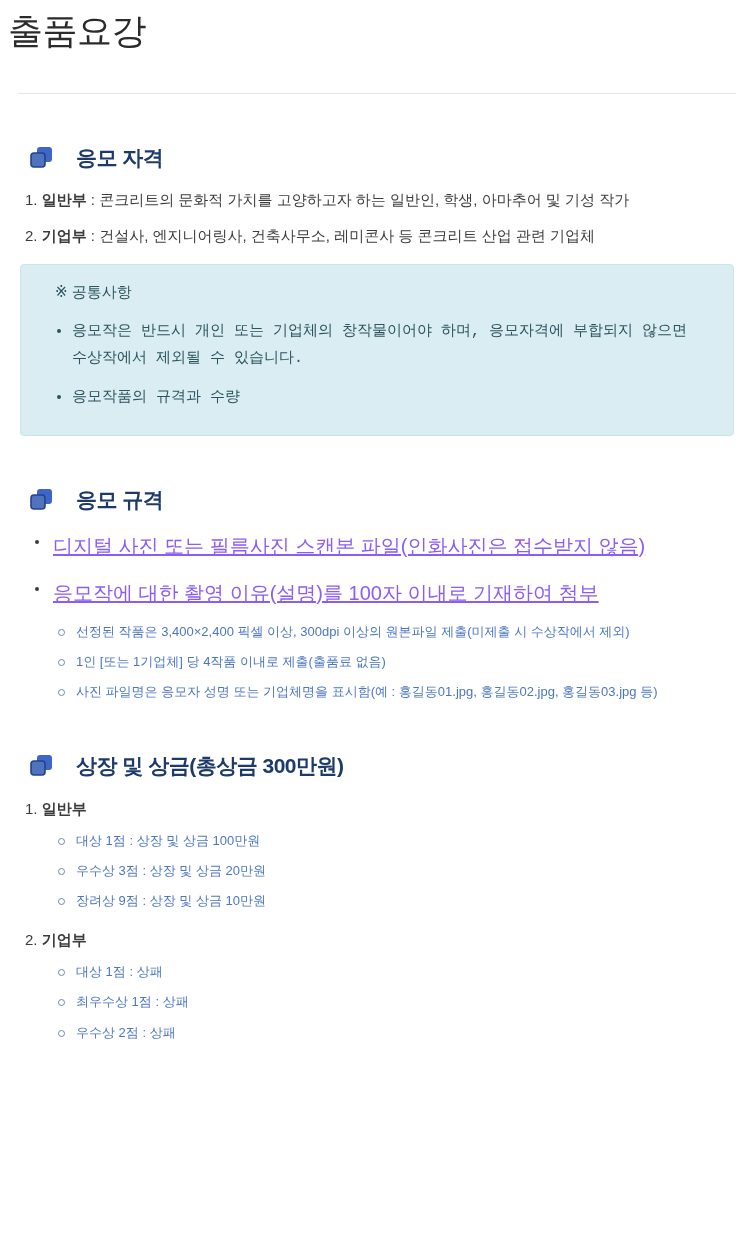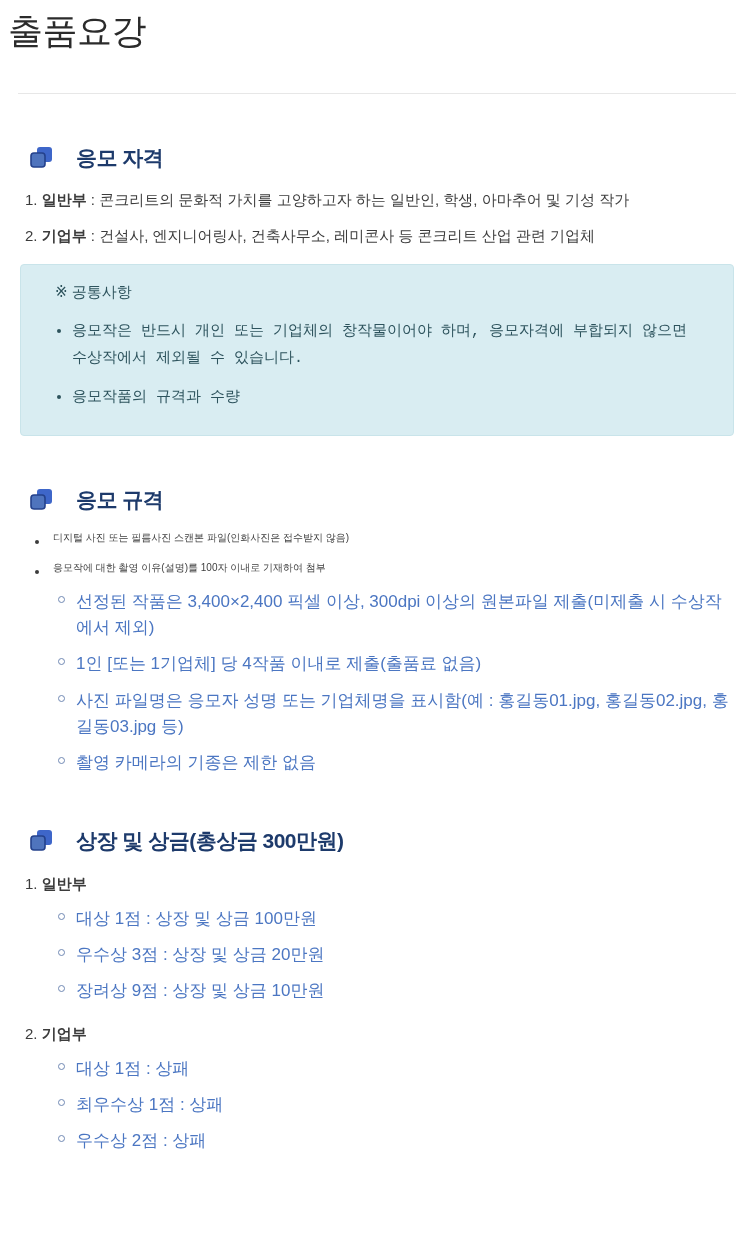--- a/index.html
+++ b/index.html
@@ -72,40 +72,41 @@
     border-radius: 50%;
     background: #2d535d;
   }
 
   
   ul.disc { list-style: none; margin: 16px 0 0 13px; }
   ul.disc > li {
     position: relative;
     padding-left: 20px;
     margin-top: 14px;
-    font-size: 10px;
+    font-size: 20px;
     line-height: 1.65;
-    color: #404040;
+    color: #8b5cf6;
+    text-decoration: underline;
   }
   ul.disc > li::before {
     content: "";
     position: absolute;
     left: 2px; top: 10px;
     width: 4px; height: 4px;
     border-radius: 50%;
     background: #3c3c3c;
   }
 
   
   ul.circ { list-style: none; margin: 12px 0 0 37px; }
   ul.circ > li {
     position: relative;
     padding-left: 19px;
     margin-top: 10px;
-    font-size: 17px;
+    font-size: 13px;
     line-height: 1.55;
     color: #4b76c2;
   }
   ul.circ > li::before {
     content: "";
     position: absolute;
     left: 1px; top: 7px;
     width: 5px; height: 5px;
     border: 1px solid #7089b4;
     border-radius: 50%;
@@ -157,21 +158,20 @@
       <span>응모 규격</span>
     </h2>
     <ul class="disc">
       <li><span>디지털 사진 또는 필름사진 스캔본 파일(인화사진은 접수받지 않음)</span></li>
       <li><span>응모작에 대한 촬영 이유(설명)를 100자 이내로 기재하여 첨부</span></li>
     </ul>
     <ul class="circ">
       <li>선정된 작품은 3,400×2,400 픽셀 이상, 300dpi 이상의 원본파일 제출(미제출 시 수상작에서 제외)</li>
       <li>1인 [또는 1기업체] 당 4작품 이내로 제출(출품료 없음)</li>
       <li>사진 파일명은 응모자 성명 또는 기업체명을 표시함(예 : 홍길동01.jpg, 홍길동02.jpg, 홍길동03.jpg 등)</li>
-      <li>촬영 카메라의 기종은 제한 없음</li>
     </ul>
   </section>
 
   <section class="sec">
     <h2 class="sec-h">
       <span class="sec-icon">
         <svg width="22" height="22" viewBox="0 0 22 22">
           <rect x="7" y="0" width="15" height="15" rx="3" fill="#3e66c9"></rect>
           <rect x="1" y="6" width="14" height="14" rx="3" fill="#4f74bd" stroke="#24418c" stroke-width="1.6"></rect>
         </svg>

